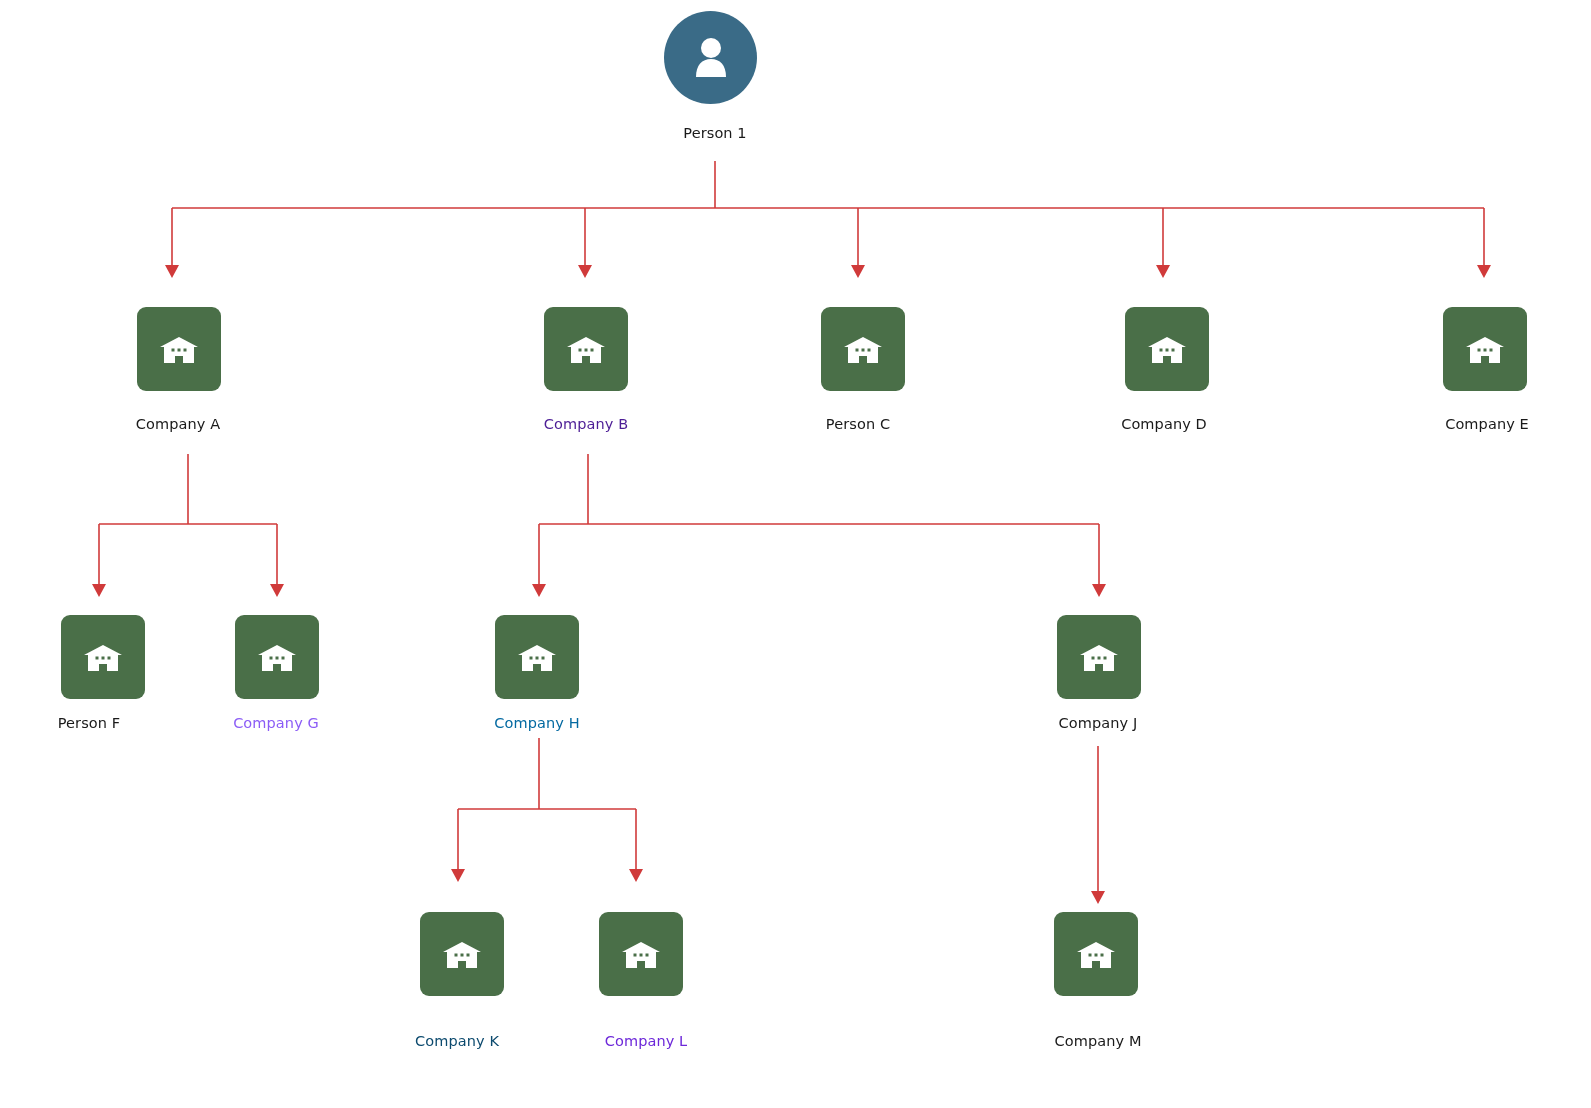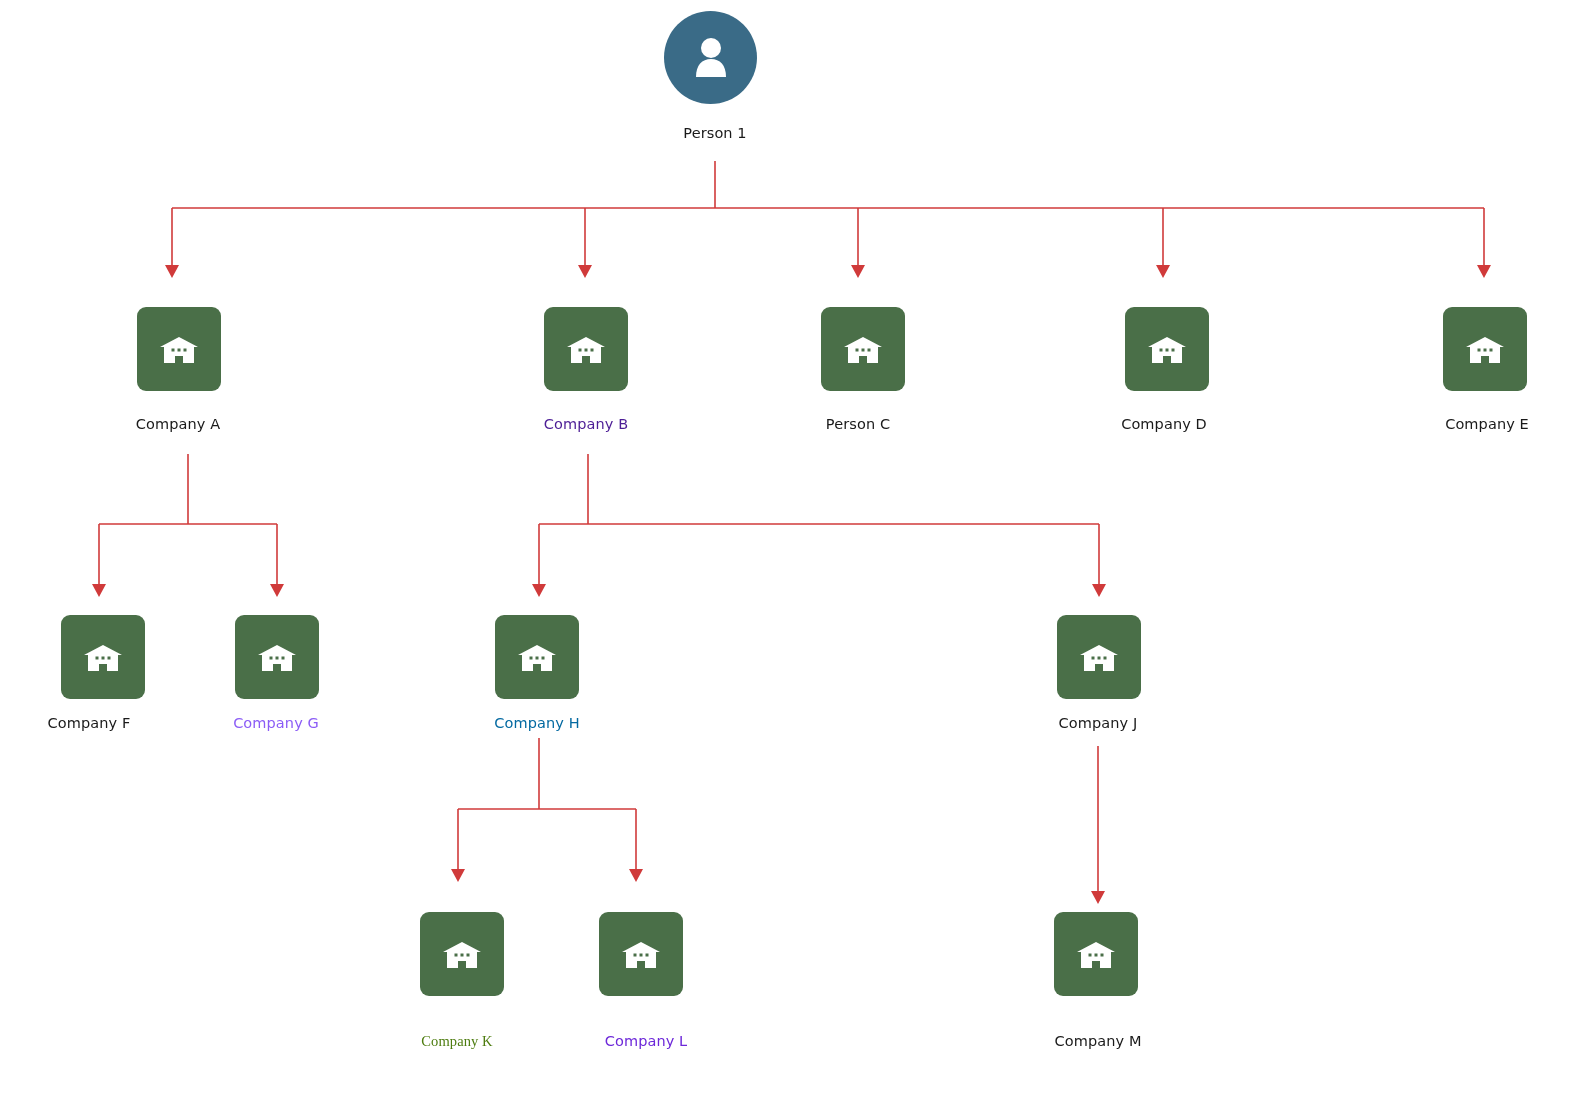--- a/index.html
+++ b/index.html
@@ -126,21 +126,21 @@
 
   <div class="node">
     <div class="company-box" style="left: 61px; top: 615px; background: rgb(74, 111, 72);">
       <svg class="bld" width="40" height="30" viewBox="0 0 40 30">
           <path d="M1 13 L20 3 L39 13 L35 13 L35 29 L24 29 L24 22 L16 22 L16 29 L5 29 L5 13 Z" fill="#ffffff"></path>
           <rect x="12.5" y="14.5" width="3" height="3" fill="#4a6f48"></rect>
           <rect x="18.5" y="14.5" width="3" height="3" fill="#4a6f48"></rect>
           <rect x="24.5" y="14.5" width="3" height="3" fill="#4a6f48"></rect>
         </svg>
     </div>
-    <span class="label" style="left: 89px; top: 715px; color: rgb(26, 26, 26);">Company F</span>
+    <span class="label" style="left: 89px; top: 715px; color: rgb(26, 26, 26);">Person F</span>
   </div>
 
   <div class="node">
     <div class="company-box" style="left: 235px; top: 615px; background: rgb(74, 111, 72);">
       <svg class="bld" width="40" height="30" viewBox="0 0 40 30">
           <path d="M1 13 L20 3 L39 13 L35 13 L35 29 L24 29 L24 22 L16 22 L16 29 L5 29 L5 13 Z" fill="#ffffff"></path>
           <rect x="12.5" y="14.5" width="3" height="3" fill="#4a6f48"></rect>
           <rect x="18.5" y="14.5" width="3" height="3" fill="#4a6f48"></rect>
           <rect x="24.5" y="14.5" width="3" height="3" fill="#4a6f48"></rect>
         </svg>
@@ -174,21 +174,21 @@
 
   <div class="node">
     <div class="company-box" style="left: 420px; top: 912px; background: rgb(74, 111, 72);">
       <svg class="bld" width="40" height="30" viewBox="0 0 40 30">
           <path d="M1 13 L20 3 L39 13 L35 13 L35 29 L24 29 L24 22 L16 22 L16 29 L5 29 L5 13 Z" fill="#ffffff"></path>
           <rect x="12.5" y="14.5" width="3" height="3" fill="#4a6f48"></rect>
           <rect x="18.5" y="14.5" width="3" height="3" fill="#4a6f48"></rect>
           <rect x="24.5" y="14.5" width="3" height="3" fill="#4a6f48"></rect>
         </svg>
     </div>
-    <span class="label" style="left: 457px; top: 1033px; color: #4d7c0f; font-family: Liberation Serif, serif;">Company K</span>
+    <span class="label" style="left: 457px; top: 1033px; color: #0c4a6e;">Company K</span>
   </div>
 
   <div class="node">
     <div class="company-box" style="left: 599px; top: 912px; background: rgb(74, 111, 72);">
       <svg class="bld" width="40" height="30" viewBox="0 0 40 30">
           <path d="M1 13 L20 3 L39 13 L35 13 L35 29 L24 29 L24 22 L16 22 L16 29 L5 29 L5 13 Z" fill="#ffffff"></path>
           <rect x="12.5" y="14.5" width="3" height="3" fill="#4a6f48"></rect>
           <rect x="18.5" y="14.5" width="3" height="3" fill="#4a6f48"></rect>
           <rect x="24.5" y="14.5" width="3" height="3" fill="#4a6f48"></rect>
         </svg>

